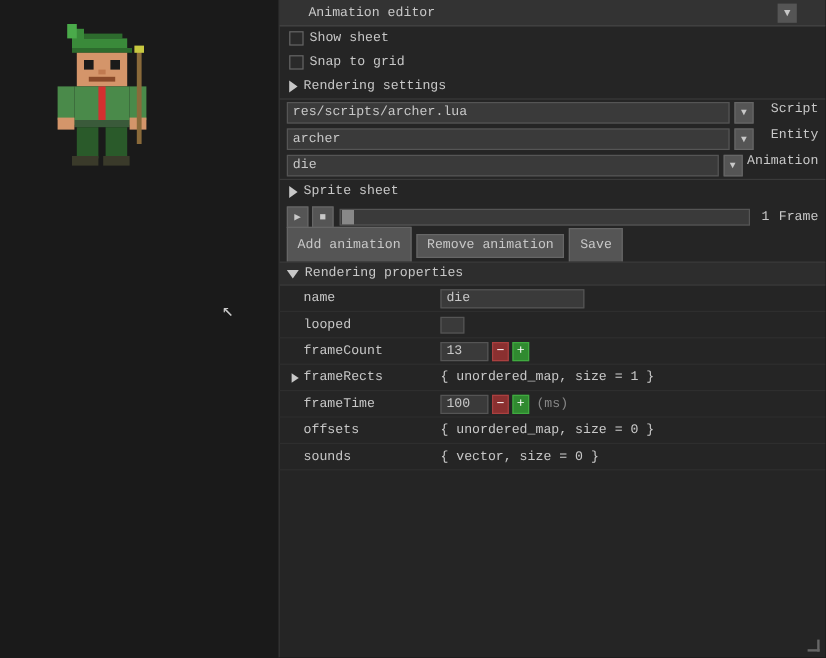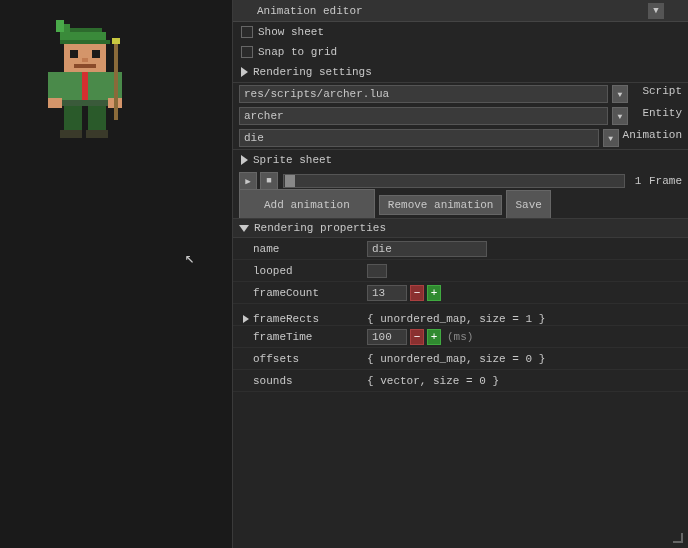--- a/index.html
+++ b/index.html
@@ -198,21 +198,21 @@
       height: 26px;
       gap: 4px;
     }
 
     .btn-add {
       background: #555;
       border: 1px solid #666;
       color: #c8c8c8;
       font-size: 11px;
       font-family: 'Courier New', monospace;
-      padding: 2px 24px;
+      padding: 2px 8px;
       cursor: pointer;
       height: 33px;
       display: flex;
       align-items: center;
     }
 
     .btn-remove {
       background: #555;
       border: 1px solid #666;
       color: #c8c8c8;
@@ -343,21 +343,21 @@
       color: #c8c8c8;
     }
 
     .ms-label {
       color: #888;
       margin-left: 3px;
     }
 
     .collapsible-prop-row {
       display: flex;
-      align-items: flex-end;
+      align-items: center;
       height: 22px;
       border-bottom: 1px solid #2e2e2e;
       cursor: pointer;
     }
 
     .collapsible-prop-row .prop-label {
       display: flex;
       align-items: center;
     }
 

